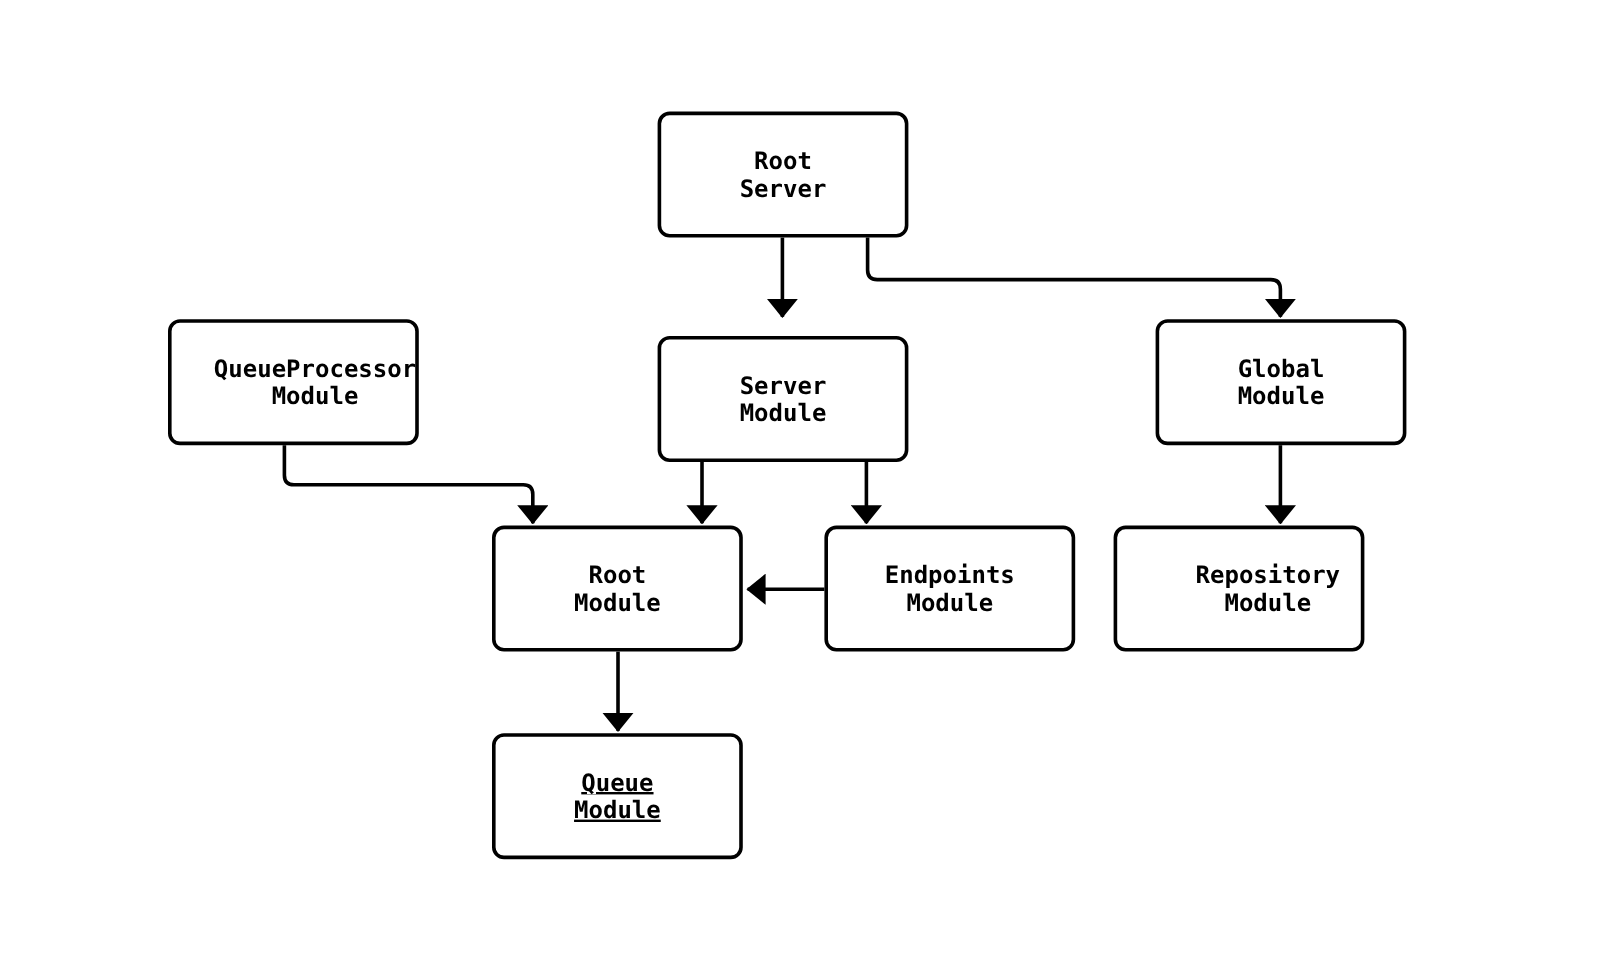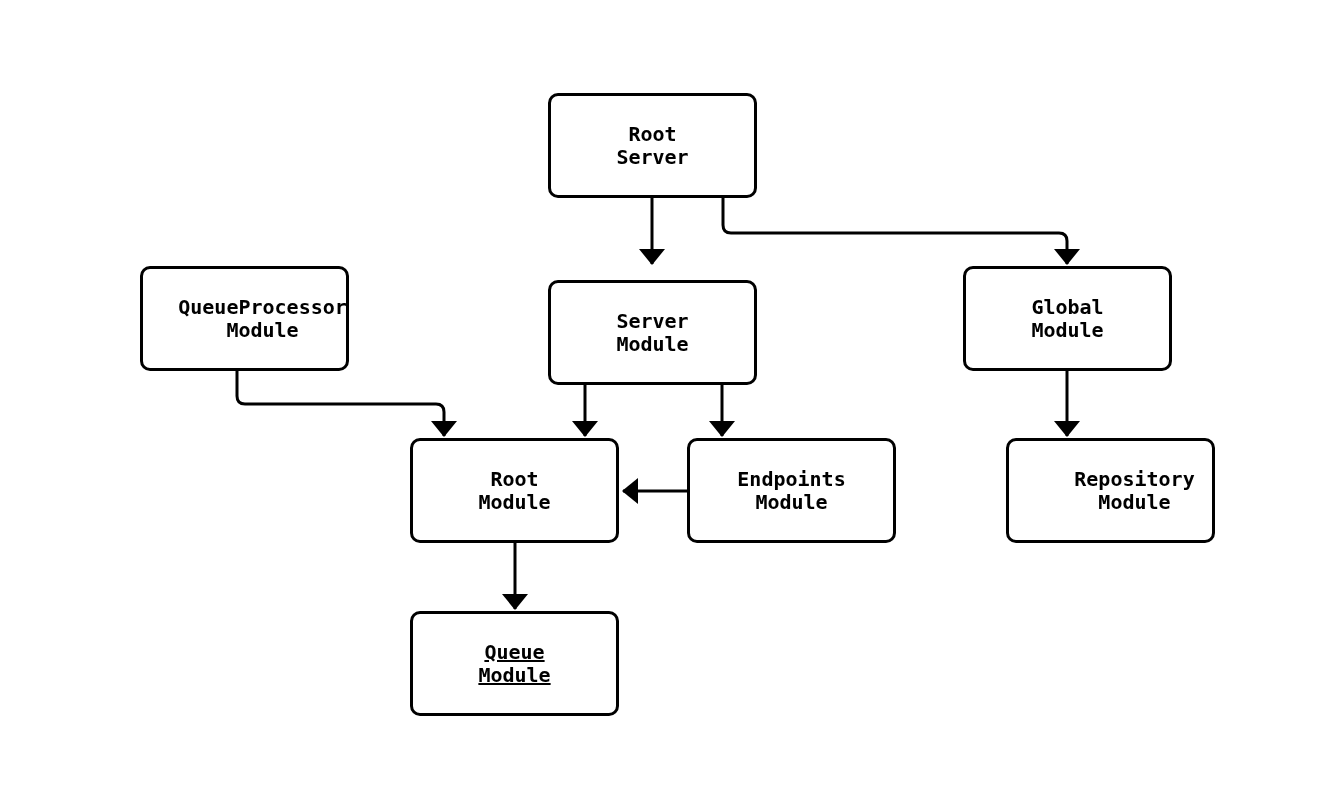--- a/index.html
+++ b/index.html
@@ -40,21 +40,21 @@
     line-height: 23px;
     color: #000000;
     white-space: pre-line;
   }
   .n-root          { left: 548px;  top: 93px;  }
   .n-queueproc     { left: 140px;  top: 266px; padding-left: 36px; }
   .n-server        { left: 548px;  top: 280px; }
   .n-global        { left: 963px;  top: 266px; }
   .n-core          { left: 410px;  top: 438px; }
   .n-endpoints     { left: 687px;  top: 438px; }
-  .n-repository    { left: 1006px;  top: 438px; padding-left: 48px; }
+  .n-repository    { left: 928px;  top: 438px; padding-left: 48px; }
   .n-queue         { left: 410px;  top: 611px; text-decoration: underline; }
 </style>
 </head>
 <body>
 
 <div class="canvas">
 
   <svg class="edges" viewBox="0 0 1337 809" xmlns="http://www.w3.org/2000/svg">
     <defs>
       <marker id="arrow" markerUnits="userSpaceOnUse" markerWidth="16" markerHeight="26" viewBox="0 0 16 26" refX="15" refY="13" orient="auto">

